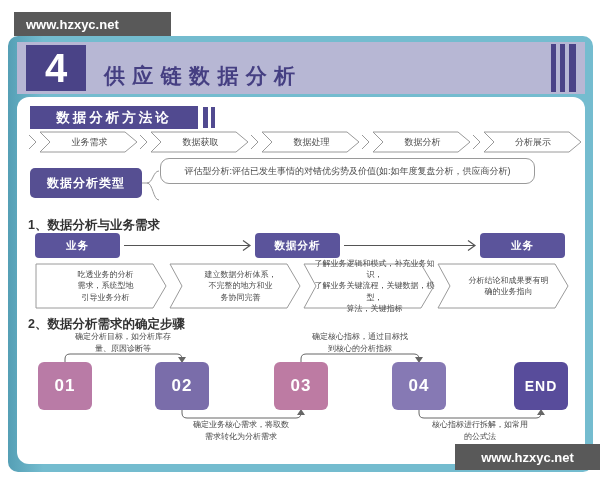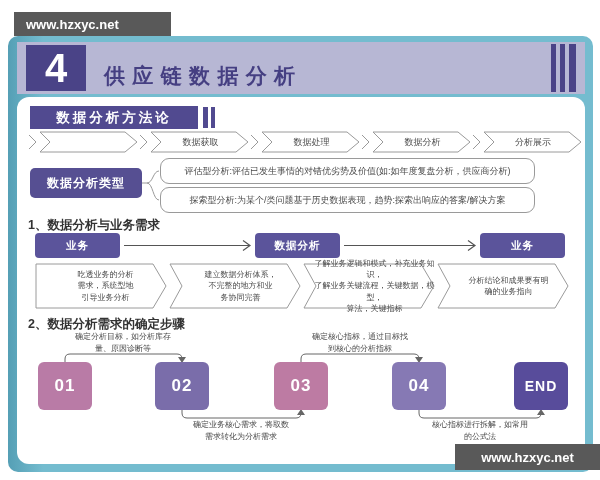--- a/index.html
+++ b/index.html
@@ -70,31 +70,31 @@
       <path d="M112,4 L119,11 L112,18" fill="none"></path>
       <polygon points="123,1 208,1 220,11 208,21 123,21 133,11"></polygon>
       <path d="M223,4 L230,11 L223,18" fill="none"></path>
       <polygon points="234,1 319,1 331,11 319,21 234,21 244,11"></polygon>
       <path d="M334,4 L341,11 L334,18" fill="none"></path>
       <polygon points="345,1 430,1 442,11 430,21 345,21 355,11"></polygon>
       <path d="M445,4 L452,11 L445,18" fill="none"></path>
       <polygon points="456,1 541,1 553,11 541,21 456,21 466,11"></polygon>
     </g>
   </svg>
+  <div class="abs flow-text" style="left:28px;width:111px;">业务需求</div>
   <div class="abs flow-text" style="left:139px;width:111px;">数据获取</div>
   <div class="abs flow-text" style="left:250px;width:111px;">数据处理</div>
   <div class="abs flow-text" style="left:361px;width:111px;">数据分析</div>
   <div class="abs flow-text" style="left:472px;width:110px;">分析展示</div>
 
   <div class="abs types-box">数据分析类型</div>
   <svg class="abs" style="left:142px;top:158px;" width="18" height="56" viewBox="0 0 18 56">
     <path d="M0,25 L5,25 M5,25 C11,25 11,13 17,13 M5,25 C11,25 11,42 17,42" fill="none" stroke="#9a9a9a" stroke-width="1"></path>
   </svg>
   <div class="abs type-desc" style="top:158px;">评估型分析:评估已发生事情的对错优劣势及价值(如:如年度复盘分析，供应商分析)</div>
-  <div class="abs type-desc" style="top:187px;">探索型分析:为某个/类问题基于历史数据表现，趋势:探索出响应的答案/解决方案</div>
 
   <div class="abs sec-title" style="left:28px;top:217px;">1、数据分析与业务需求</div>
 
   <div class="abs node" style="left:35px;">业务</div>
   <div class="abs node" style="left:255px;">数据分析</div>
   <div class="abs node" style="left:480px;">业务</div>
   <svg class="abs" style="left:124px;top:239px;" width="128" height="13" viewBox="0 0 128 13">
     <path d="M0,6.5 L125,6.5 M119,1.5 L126,6.5 L119,11.5" fill="none" stroke="#555" stroke-width="1.2"></path>
   </svg>
   <svg class="abs" style="left:344px;top:239px;" width="133" height="13" viewBox="0 0 133 13">

